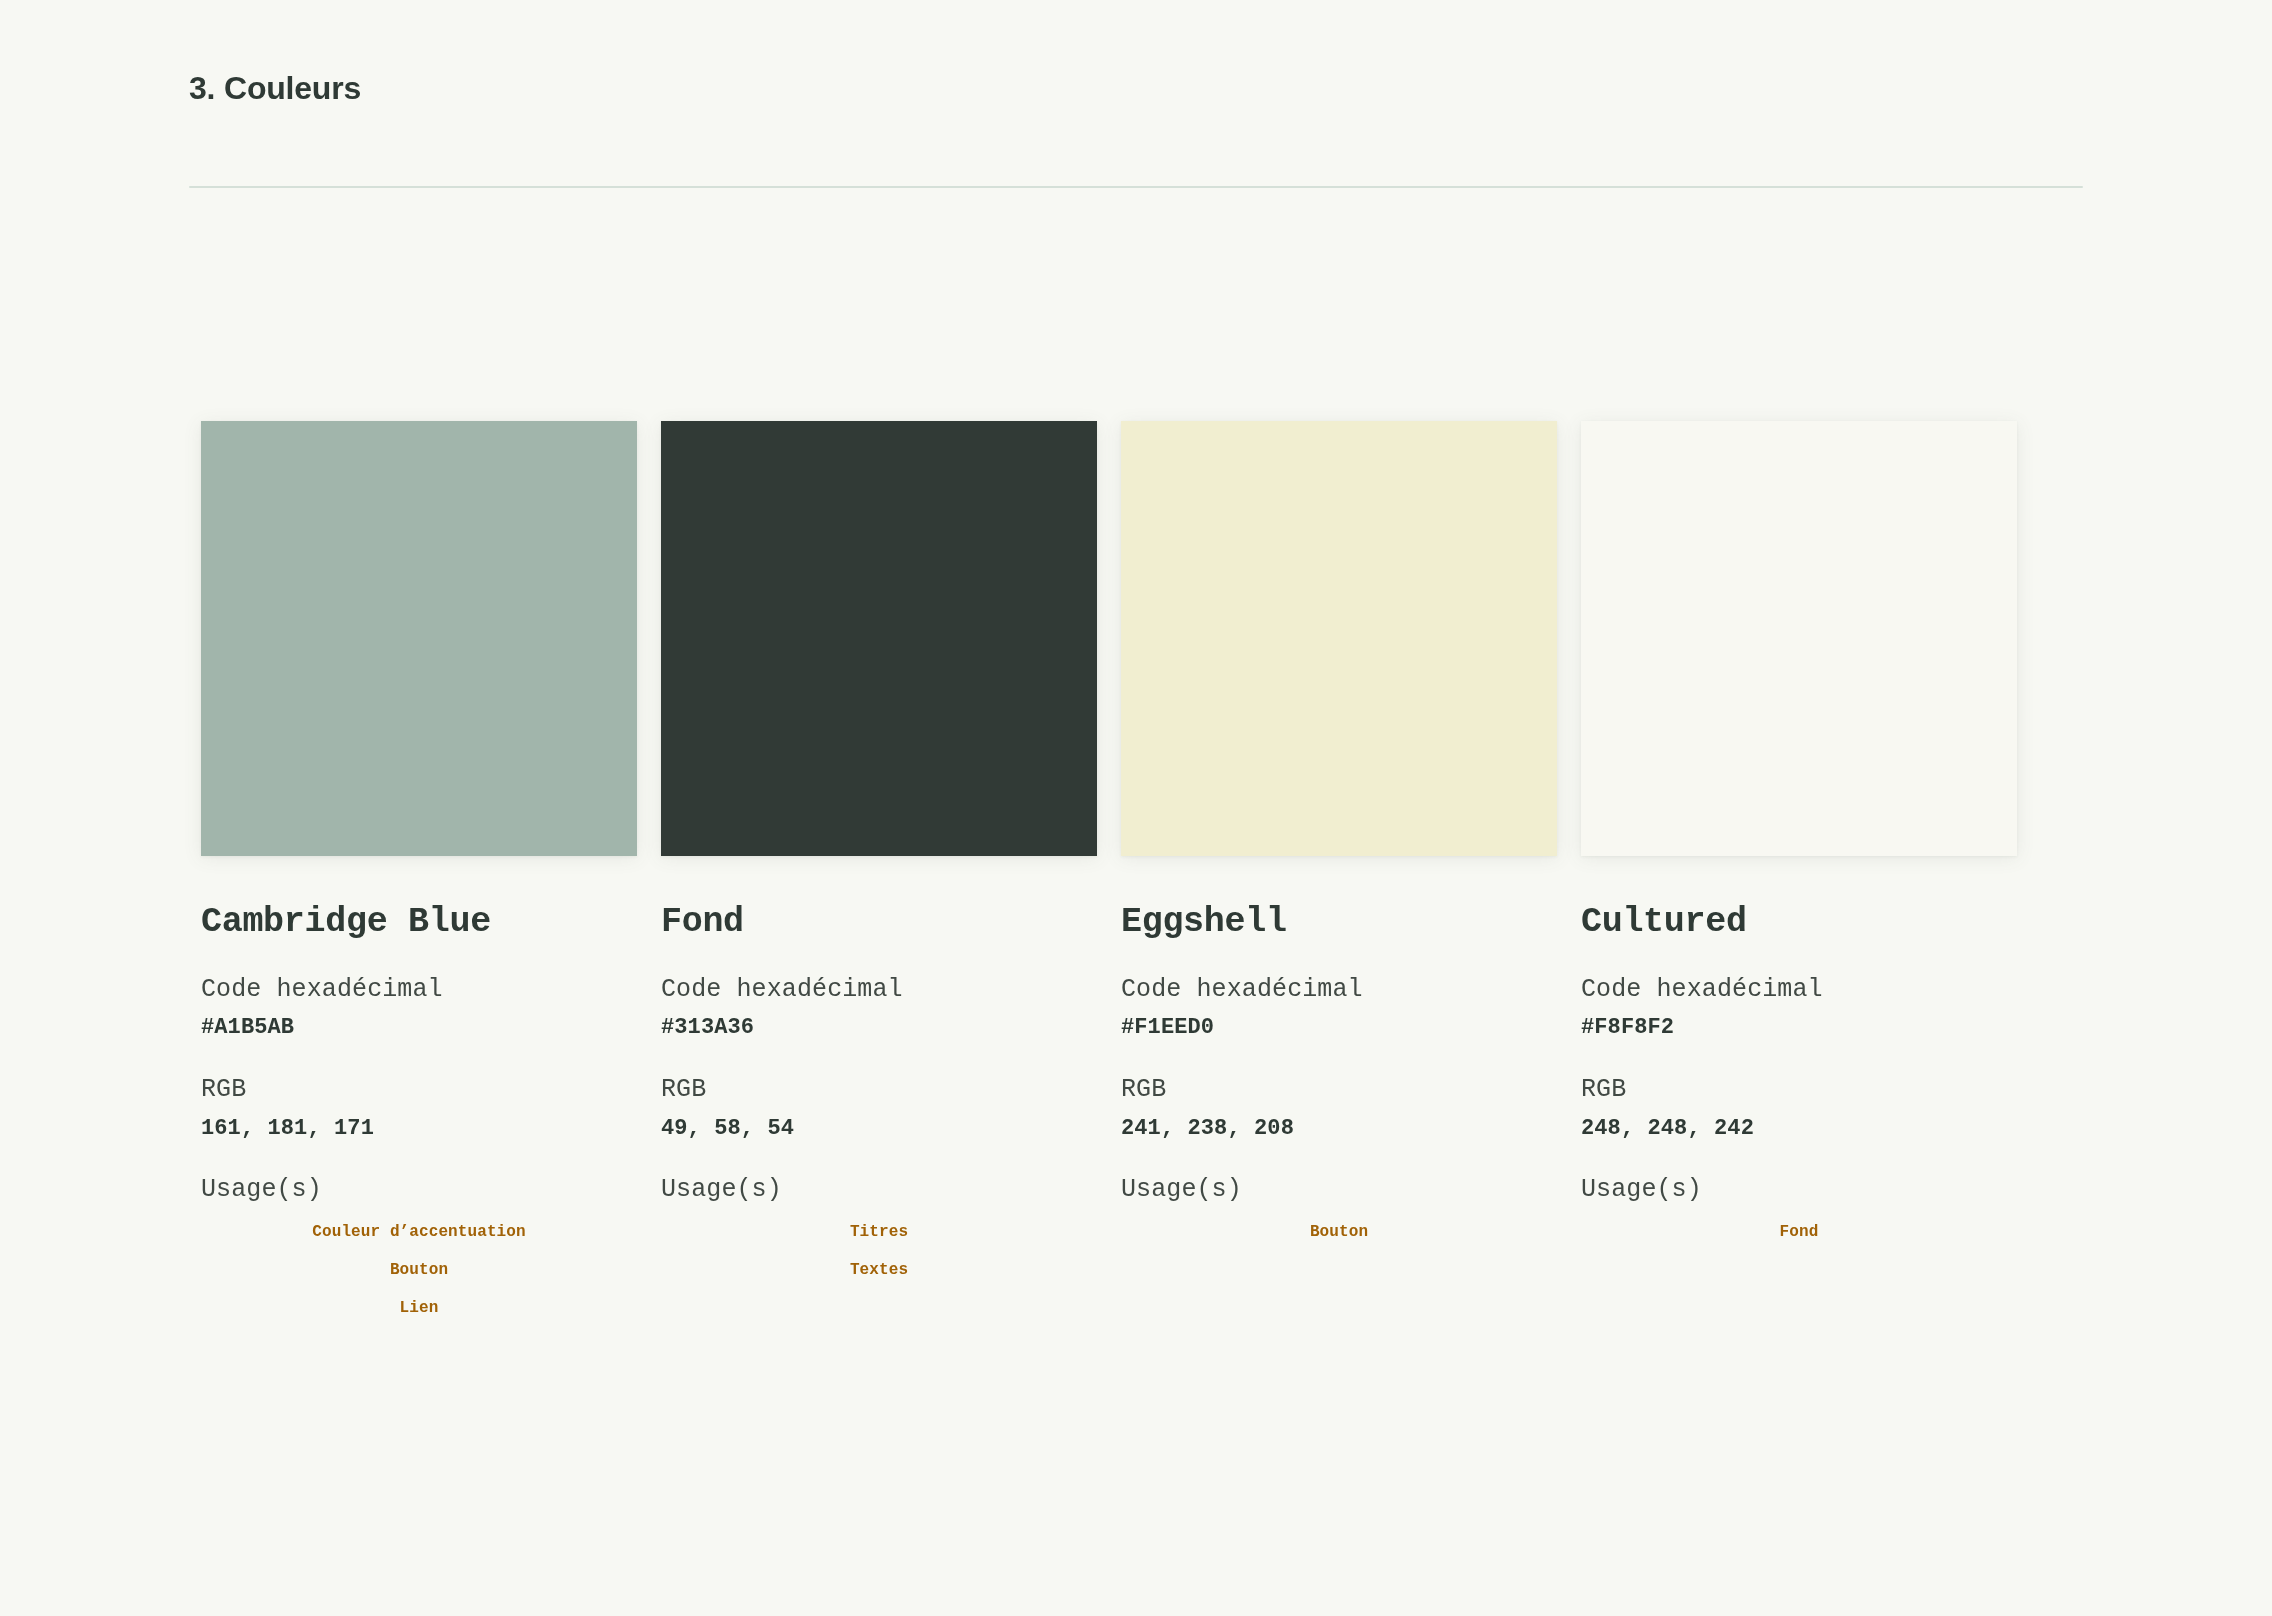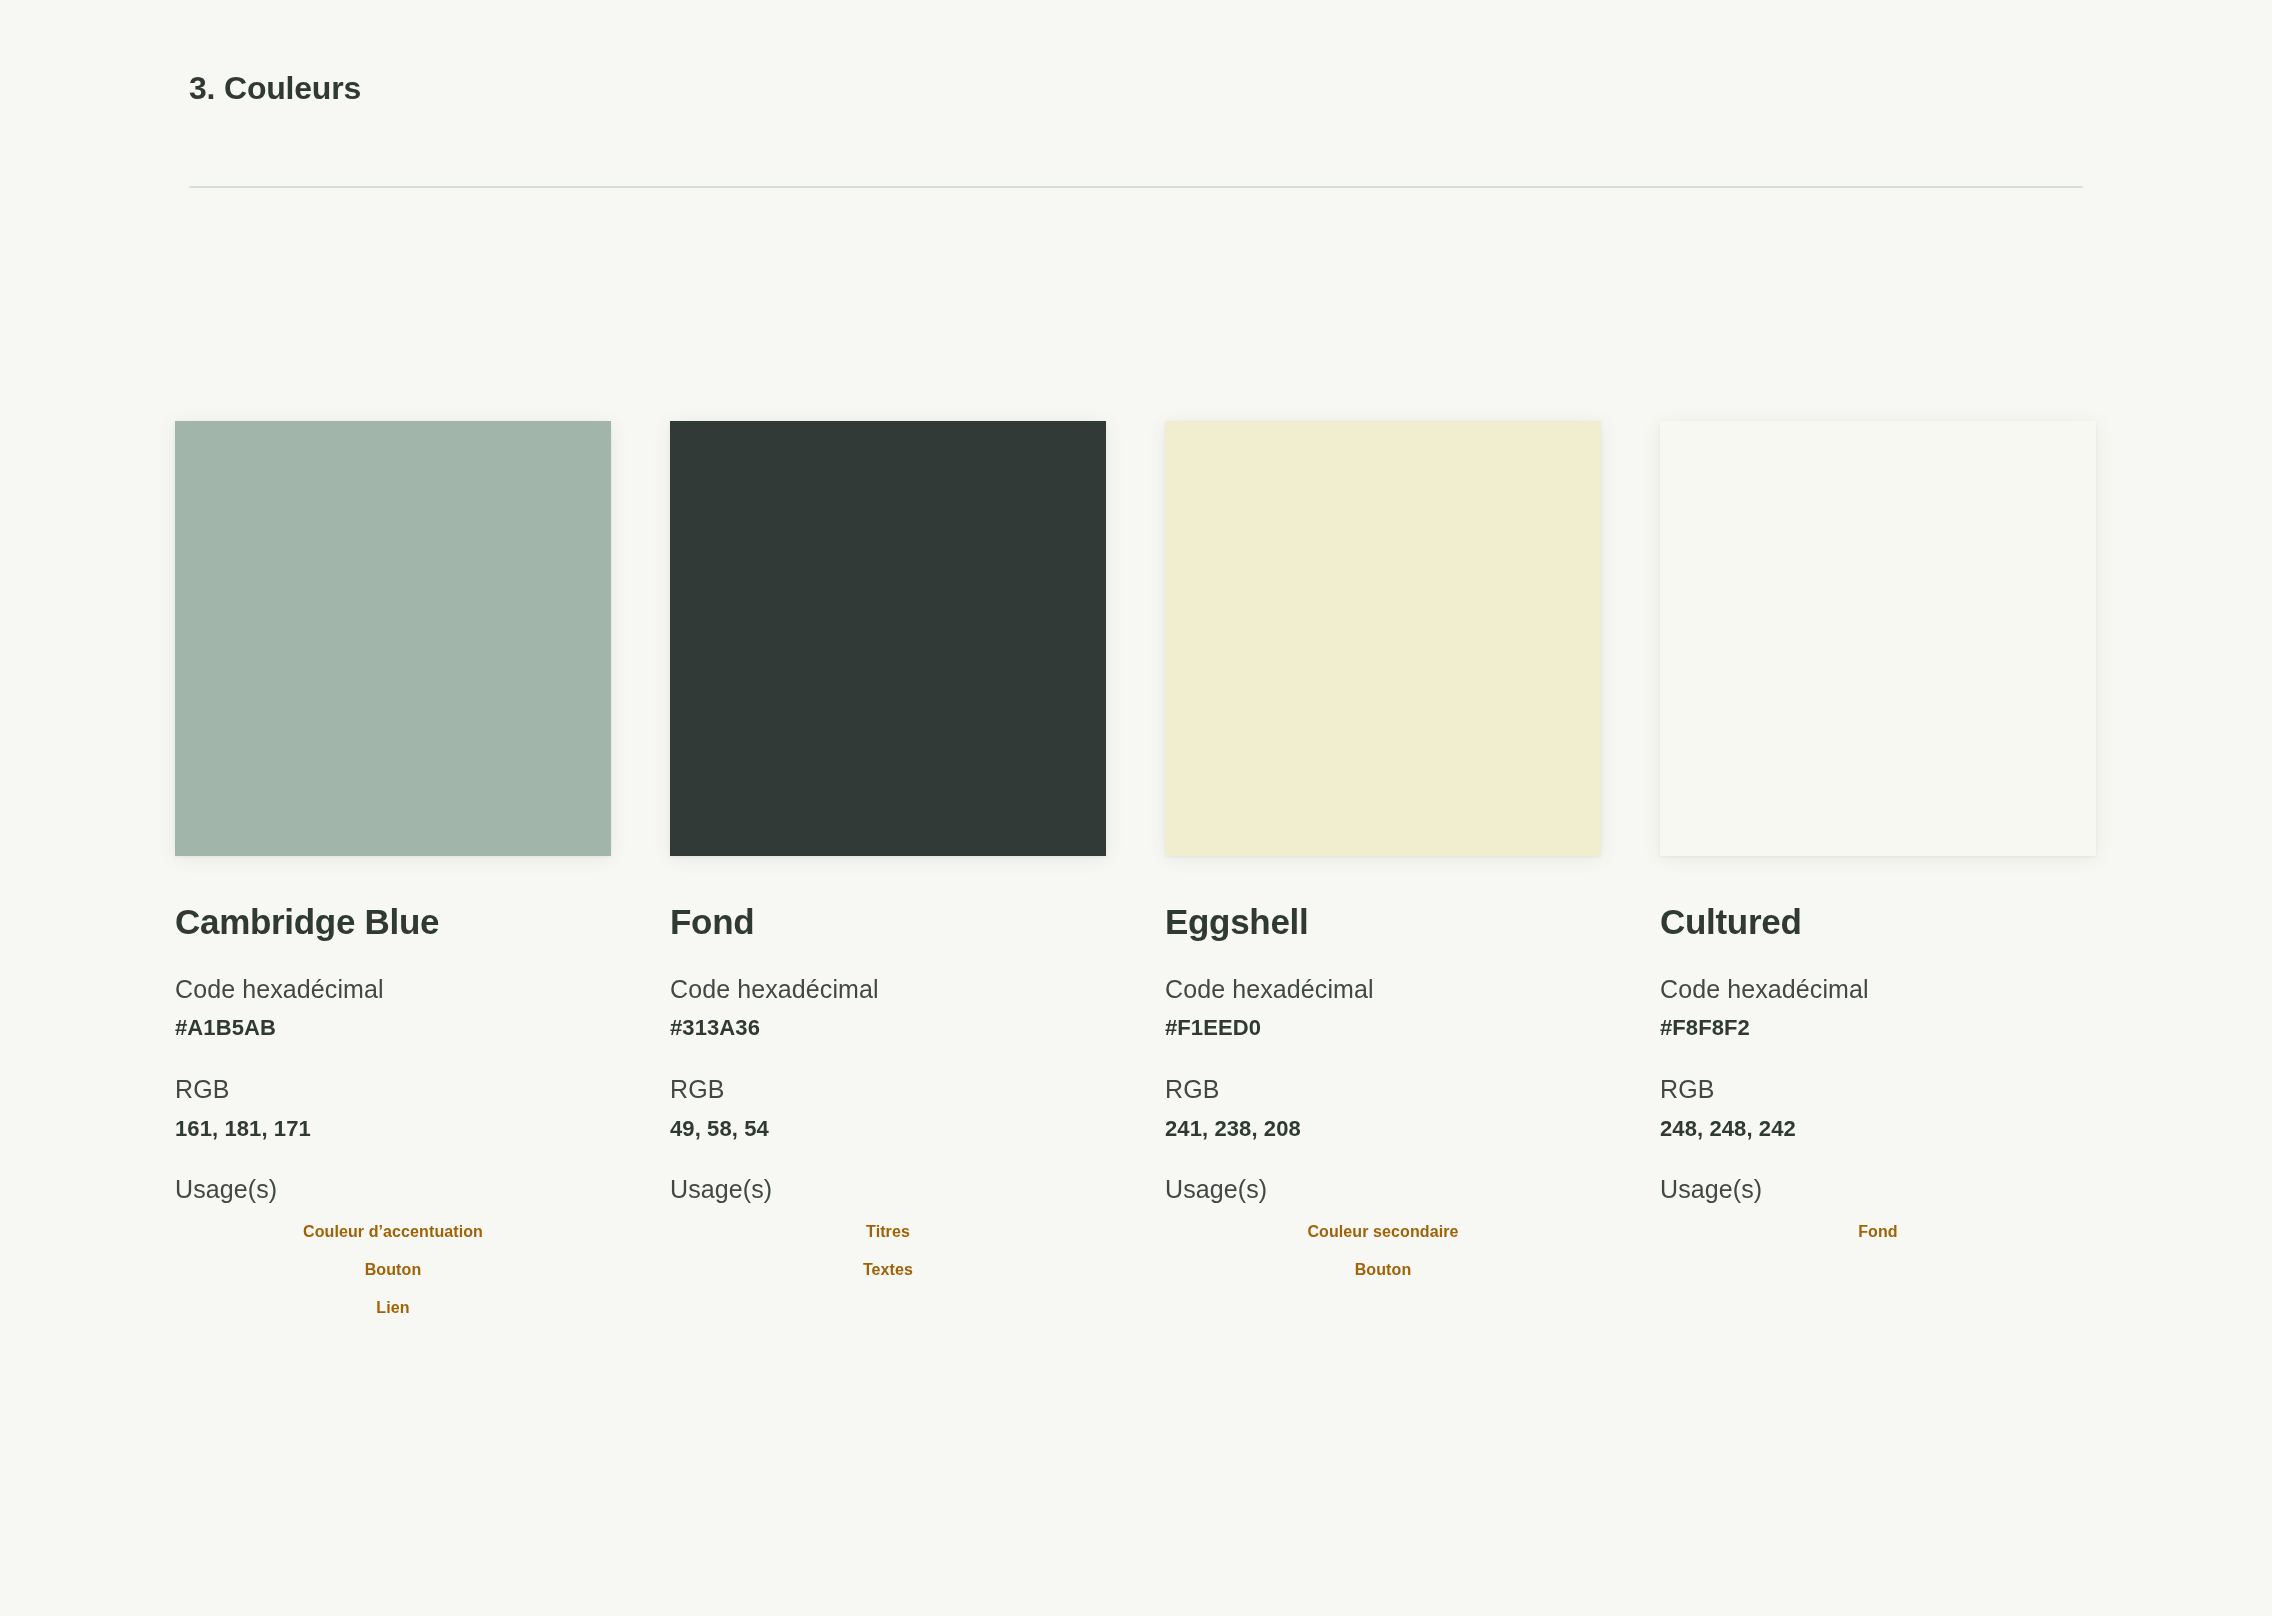--- a/index.html
+++ b/index.html
@@ -44,27 +44,28 @@
     top: 186px;
     width: 1894px;
     height: 2.4px;
     background: #d5e0d8;
     border-radius: 1.6px;
   }
 
   
   .palette {
     position: absolute;
-    left: 175px;
+    left: 201px;
     top: 421px;
     width: 1894px;
     display: grid;
     grid-template-columns: repeat(4, 436px);
-    column-gap: 59px;
+    column-gap: 24px;
     align-items: start;
+    font-family: Liberation Mono, monospace;
   }
 
   .swatch-card {
     width: 436px;
   }
 
   .swatch {
     width: 436px;
     height: 435px;
     box-shadow: 0 3.2px 17.4px rgba(90, 100, 92, 0.10),
@@ -179,21 +180,20 @@
         <span class="field-label">Code hexadécimal</span>
         <span class="field-value">#F1EED0</span>
       </div>
       <div class="field">
         <span class="field-label">RGB</span>
         <span class="field-value">241, 238, 208</span>
       </div>
       <div class="field">
         <span class="field-label">Usage(s)</span>
         <ul class="usage-list">
-            <li>Couleur secondaire</li>
             <li>Bouton</li>
           </ul>
       </div>
     </div>
 
     <div class="swatch-card">
       <div class="swatch" style="background: rgb(248, 248, 242);"></div>
       <h2 class="swatch-name">Cultured</h2>
       <div class="field">
         <span class="field-label">Code hexadécimal</span>

